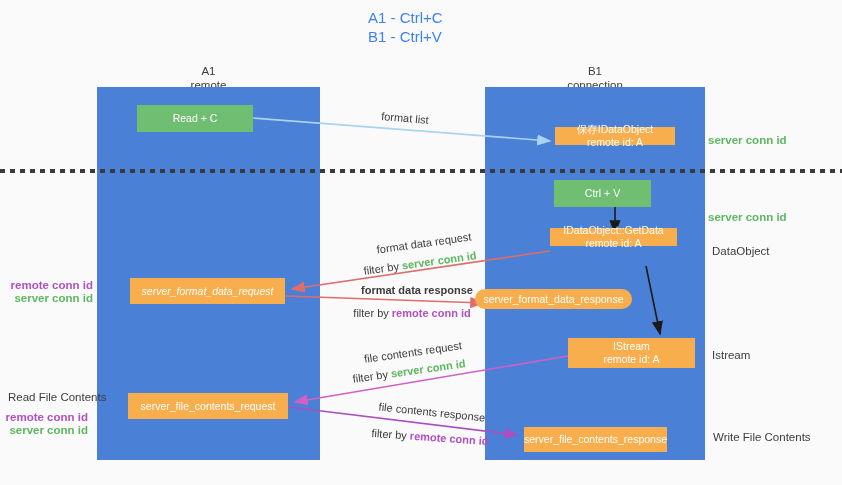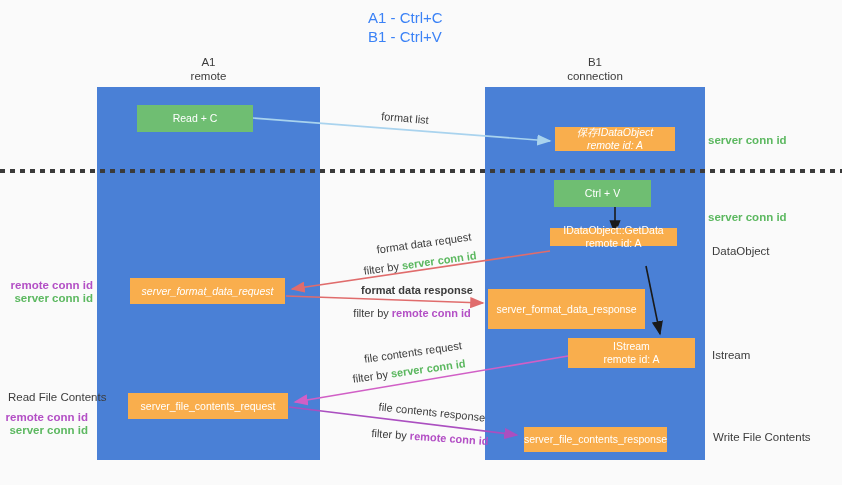--- a/index.html
+++ b/index.html
@@ -1,20 +1,20 @@
 <!DOCTYPE html>
 <html><head>
 <meta charset="utf-8">
 <style>
   html,body{margin:0;padding:0;}
   body{width:842px;height:485px;background:#fafafa;font-family:"Liberation Sans",sans-serif;
        position:relative;overflow:hidden;color:#3c3c3c;}
   .abs{position:absolute;}
   .title{left:368px;top:8px;font-size:15px;line-height:19px;color:#3b82f6;}
-  .col-header{font-size:11.5px;line-height:14px;text-align:center;color:#3c3c3c;}
+  .col-header{font-size:11.5px;line-height:14px;text-align:center;color:#3c3c3c;margin-top:9px;}
   .column{position:absolute;background:#4a80d6;}
   .node{position:absolute;display:flex;flex-direction:column;align-items:center;justify-content:center;
         color:#fff;font-size:10.5px;line-height:13px;text-align:center;white-space:nowrap;}
   .green-node{background:#6fbe72;}
   .orange-node{background:#f9ae4d;}
   .side-label{position:absolute;font-size:11.5px;white-space:nowrap;line-height:13px;}
   .green-bold{color:#5cb860;font-weight:bold;}
   .purple-bold{color:#b34fc5;font-weight:bold;}
   .right-align{text-align:right;}
   .arrow-label{position:absolute;font-size:11px;white-space:nowrap;color:#3c3c3c;}
@@ -67,35 +67,35 @@
   <line x1="550" y1="251" x2="292" y2="289" stroke="#e06c6c" stroke-width="1.6" marker-end="url(#m-red)"></line>
   <line x1="286" y1="296" x2="483" y2="303" stroke="#e06c6c" stroke-width="1.6" marker-end="url(#m-red)"></line>
   <line x1="646" y1="266" x2="660" y2="334" stroke="#1a1a1a" stroke-width="1.6" marker-end="url(#m-black)"></line>
   <line x1="568" y1="356" x2="295" y2="402" stroke="#d15fc6" stroke-width="1.6" marker-end="url(#m-magenta)"></line>
   <line x1="289" y1="407" x2="517" y2="435" stroke="#ab4fc0" stroke-width="1.6" marker-end="url(#m-purple)"></line>
 </svg>
 
 <div class="node green-node" style="left:137px;top:105px;width:116px;height:27px;">
   <span>Read + C</span>
 </div>
-<div class="node orange-node" style="left:555px;top:127px;width:120px;height:24px;font-style:italic;">
+<div class="node orange-node" style="left:555px;top:127px;width:120px;height:18px;">
   <span>保存IDataObject</span>
   <span>remote id: A</span>
 </div>
 <div class="node green-node" style="left:554px;top:180px;width:97px;height:27px;">
   <span>Ctrl + V</span>
 </div>
 <div class="node orange-node" style="left:550px;top:228px;width:127px;height:18px;">
   <span>IDataObject::GetData</span>
   <span>remote id: A</span>
 </div>
 <div class="node orange-node" style="left:130px;top:278px;width:155px;height:26px;font-style:italic;">
   <span>server_format_data_request</span>
 </div>
-<div class="node orange-node" style="left:488px;top:289px;width:157px;height:40px;">
+<div class="node orange-node" style="left:475px;top:289px;width:157px;height:20px;border-radius:12px;">
   <span>server_format_data_response</span>
 </div>
 <div class="node orange-node" style="left:568px;top:338px;width:127px;height:30px;">
   <span>IStream</span>
   <span>remote id: A</span>
 </div>
 <div class="node orange-node" style="left:128px;top:393px;width:160px;height:26px;">
   <span>server_file_contents_request</span>
 </div>
 <div class="node orange-node" style="left:524px;top:427px;width:143px;height:25px;">

